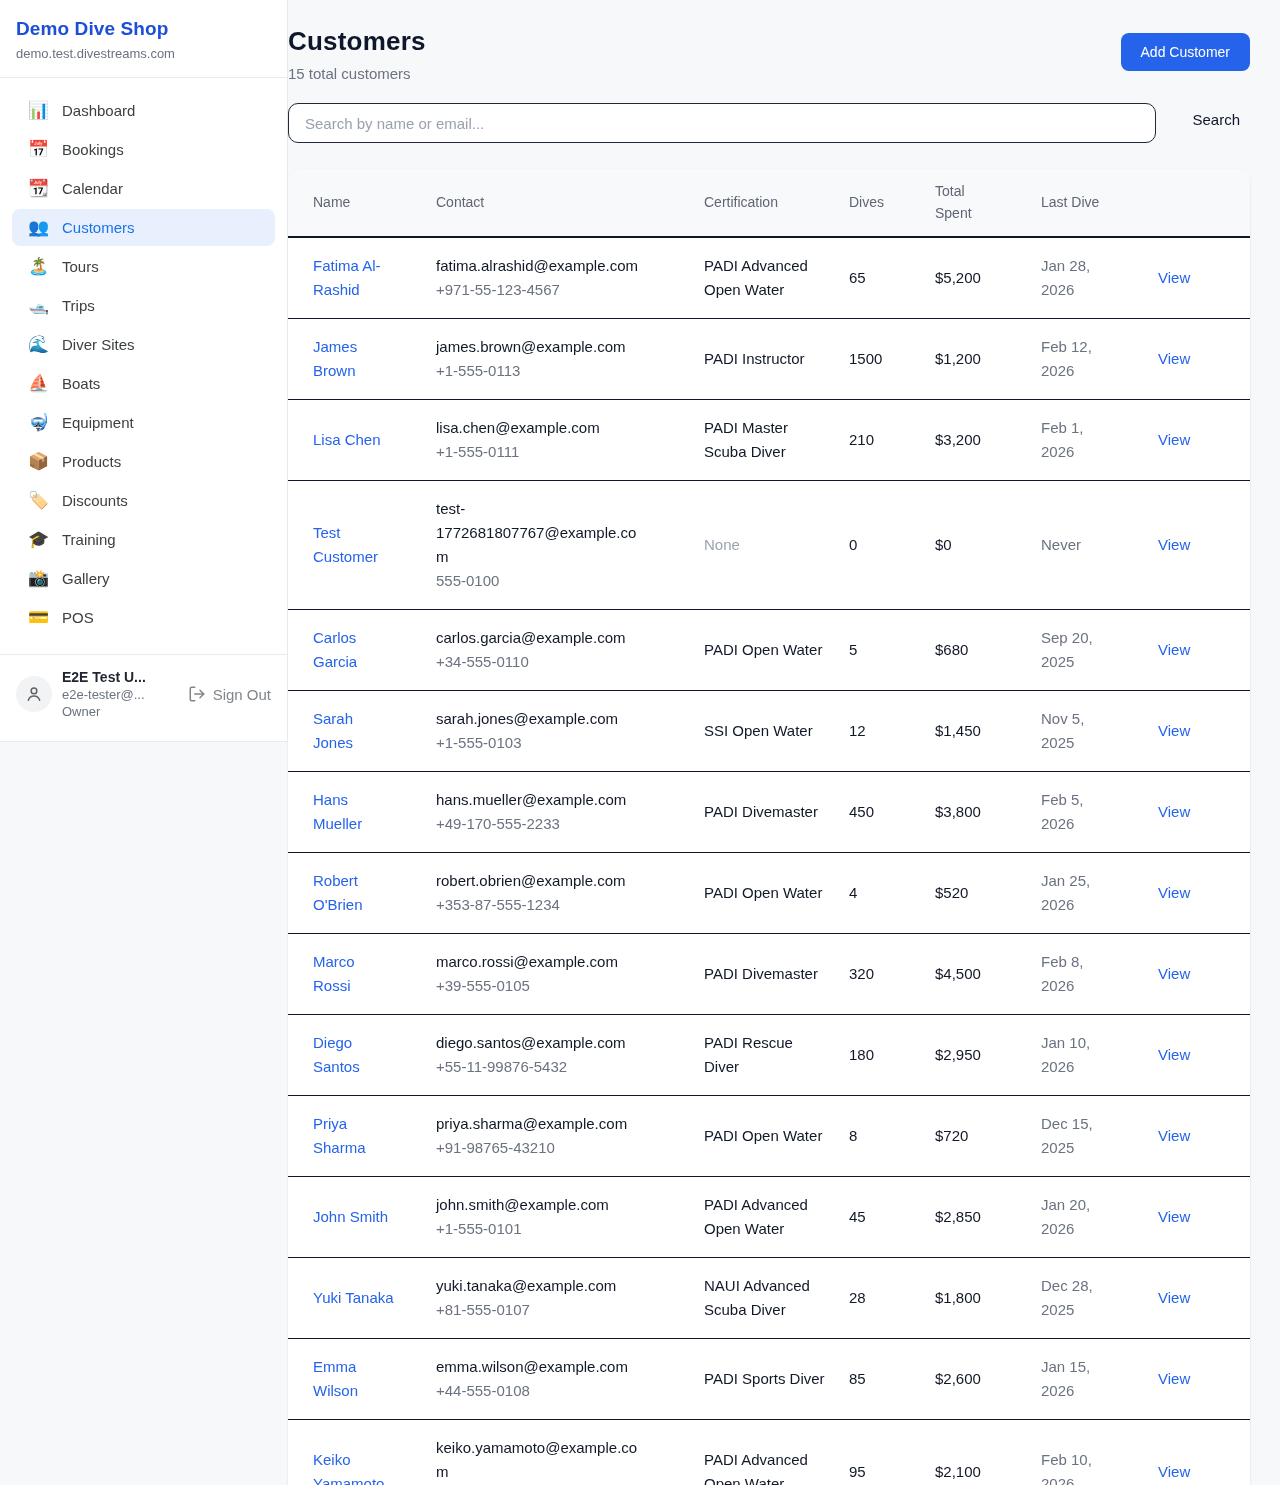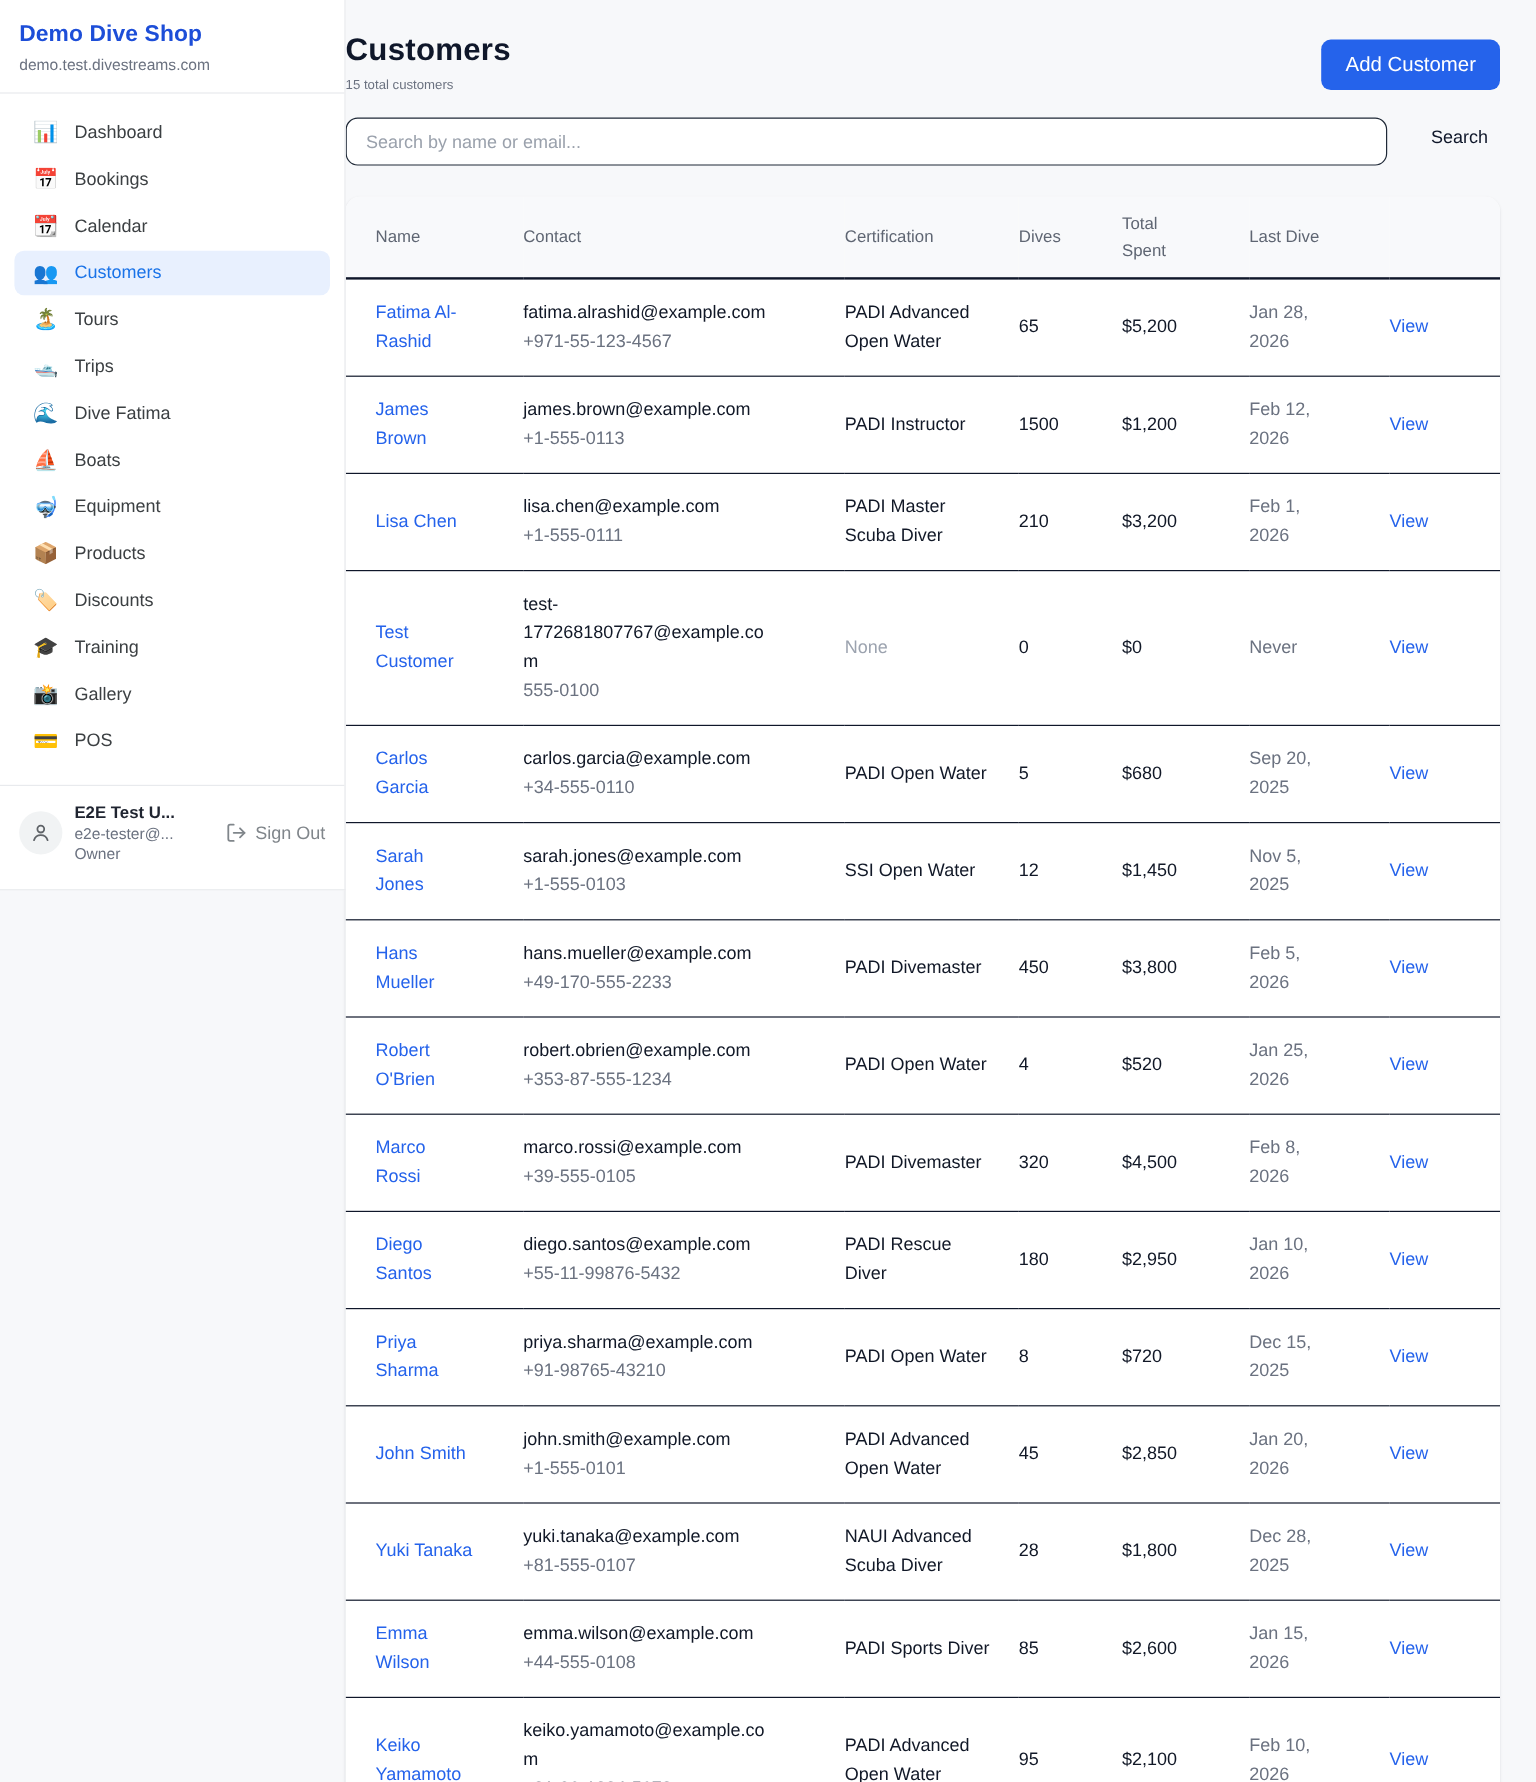--- a/index.html
+++ b/index.html
@@ -45,24 +45,24 @@
     display: flex; align-items: center; gap: 7px;
     background: none; border: none; cursor: pointer;
     font-size: 15px; color: #80868b; font-family: inherit;
     white-space: nowrap;
   }
 
   
   .main { margin-left: 256px; padding: 26px 30px 24px 32px; }
   .page-header { display: flex; align-items: flex-start; justify-content: space-between; }
   .page-title { font-size: 26px; font-weight: 700; color: #0f172a; letter-spacing: .2px; }
-  .page-subtitle { font-size: 11px; color: #6b7280; margin-top: 8px; }
+  .page-subtitle { font-size: 15px; color: #6b7280; margin-top: 8px; }
   .btn-primary {
     background: #2563eb; color: #ffffff; border: none; cursor: pointer;
-    font-family: inherit; font-size: 17px; font-weight: 500;
+    font-family: inherit; font-size: 14px; font-weight: 500;
     padding: 11px 20px; border-radius: 8px; margin-top: 7px;
   }
 
   .search-row { display: flex; align-items: flex-start; margin-top: 21px; }
   .search-input {
     flex: 1; height: 40px; padding: 0 16px;
     border: 1px solid #1f2937; border-radius: 10px;
     font-family: inherit; font-size: 15px; color: #111827; background: #fff;
     outline: none;
   }
@@ -138,21 +138,21 @@
     <span>Tours</span>
   </div>
 
   <div class="nav-item">
     <span class="nav-icon">🛥️</span>
     <span>Trips</span>
   </div>
 
   <div class="nav-item">
     <span class="nav-icon">🌊</span>
-    <span>Dive Fatima</span>
+    <span>Diver Sites</span>
   </div>
 
   <div class="nav-item">
     <span class="nav-icon">⛵</span>
     <span>Boats</span>
   </div>
 
   <div class="nav-item">
     <span class="nav-icon">🤿</span>
     <span>Equipment</span>

